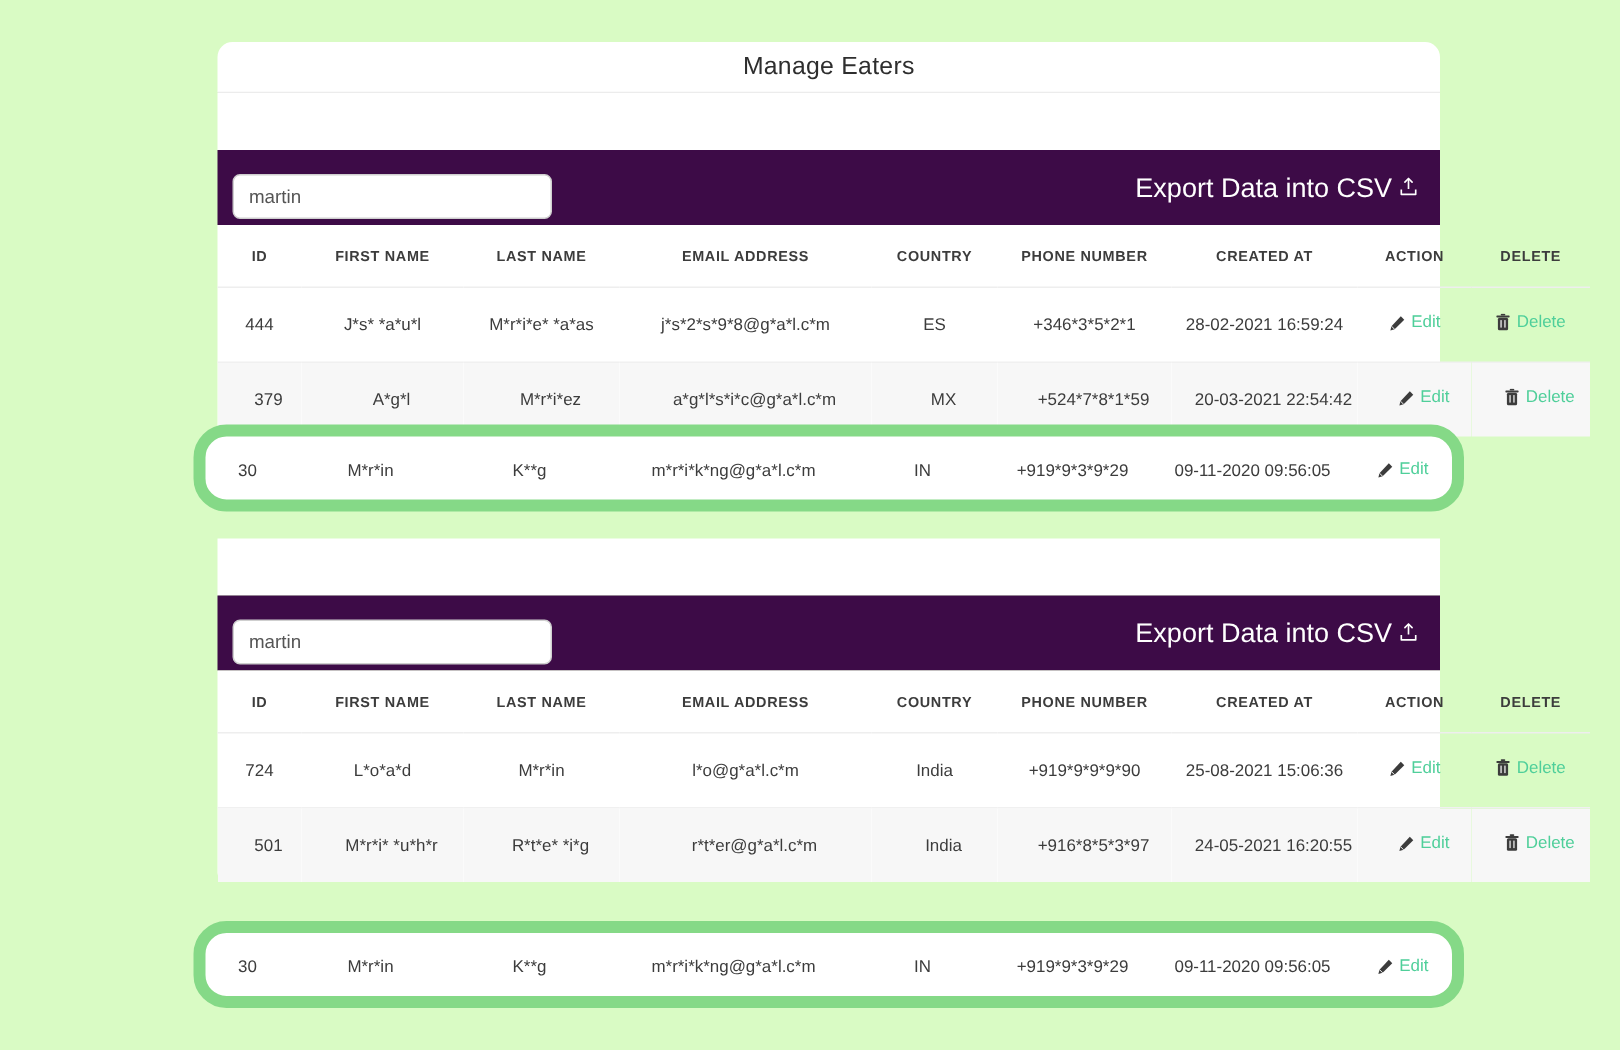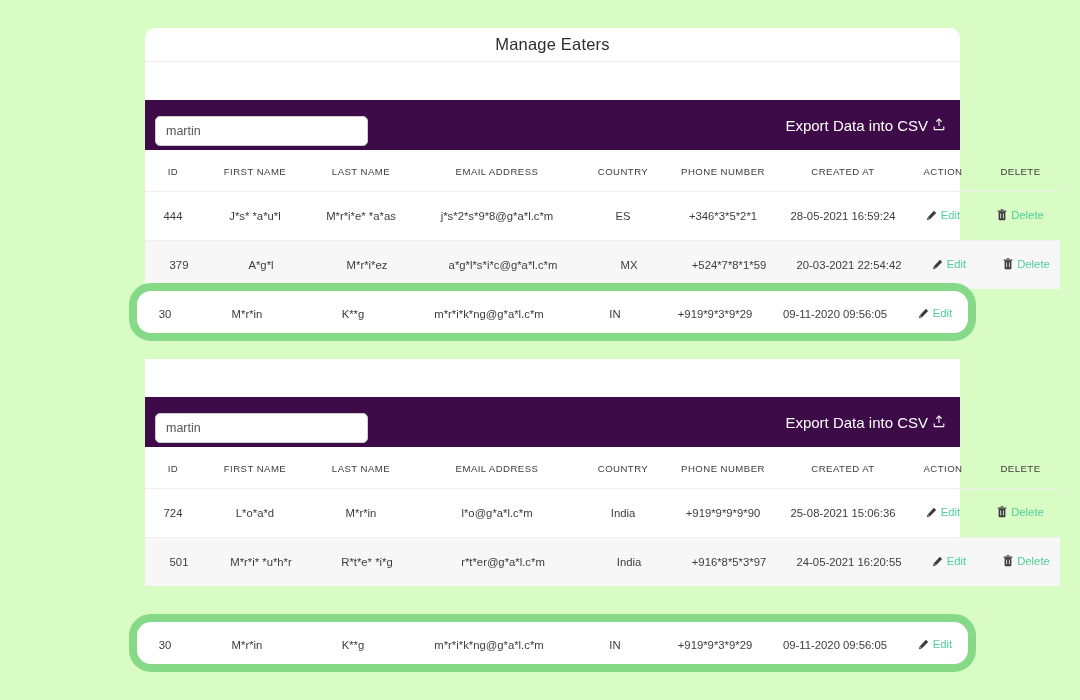--- a/index.html
+++ b/index.html
@@ -75,21 +75,21 @@
     outline: none;
     margin-top: 11px;
   }
   .search-input::placeholder { color: #9a9a9a; }
 
   .export-link {
     display: flex;
     align-items: center;
     gap: 5px;
     color: #ffffff;
-    font-size: 15px;
+    font-size: 18px;
     cursor: pointer;
     user-select: none;
     white-space: nowrap;
   }
   .export-icon { display: block; }
 
   
   .table-wrap {
     background: #ffffff;
     border-radius: 0 0 6px 6px;
@@ -99,21 +99,21 @@
   table {
     width: 100%;
     border-collapse: collapse;
     table-layout: fixed;
   }
 
   thead th {
     font-size: 9.6px;
     letter-spacing: .45px;
     color: #3c3c3c;
-    font-weight: 400;
+    font-weight: 700;
     text-align: center;
     padding: 16px 0 14px 0;
     border-bottom: 1px solid #eeeeee;
     white-space: nowrap;
   }
 
   tbody td {
     font-size: 11.3px;
     color: #3c3c3c;
     text-align: center;
@@ -220,21 +220,21 @@
           </tr>
         </thead>
         <tbody>
           <tr>
             <td>444</td>
             <td>J*s* *a*u*l</td>
             <td>M*r*i*e* *a*as</td>
             <td>j*s*2*s*9*8@g*a*l.c*m</td>
             <td>ES</td>
             <td>+346*3*5*2*1</td>
-            <td>28-05-2021 16:59:24</td>
+            <td>28-02-2021 16:59:24</td>
             <td>
               <span class="act">
                 <span>
                   <svg width="11" height="11" viewBox="0 0 12 12">
                     <path d="M8.6 0.9 L11.1 3.4 L4.1 10.4 L1 11.3 L1.8 8.1 Z" fill="#3c3c3c"></path>
                     <path d="M1.8 8.1 L4.1 10.4" stroke="#ffffff" stroke-width="0.7"></path>
                   </svg>
                 </span>
                 <span>Edit</span>
               </span>

